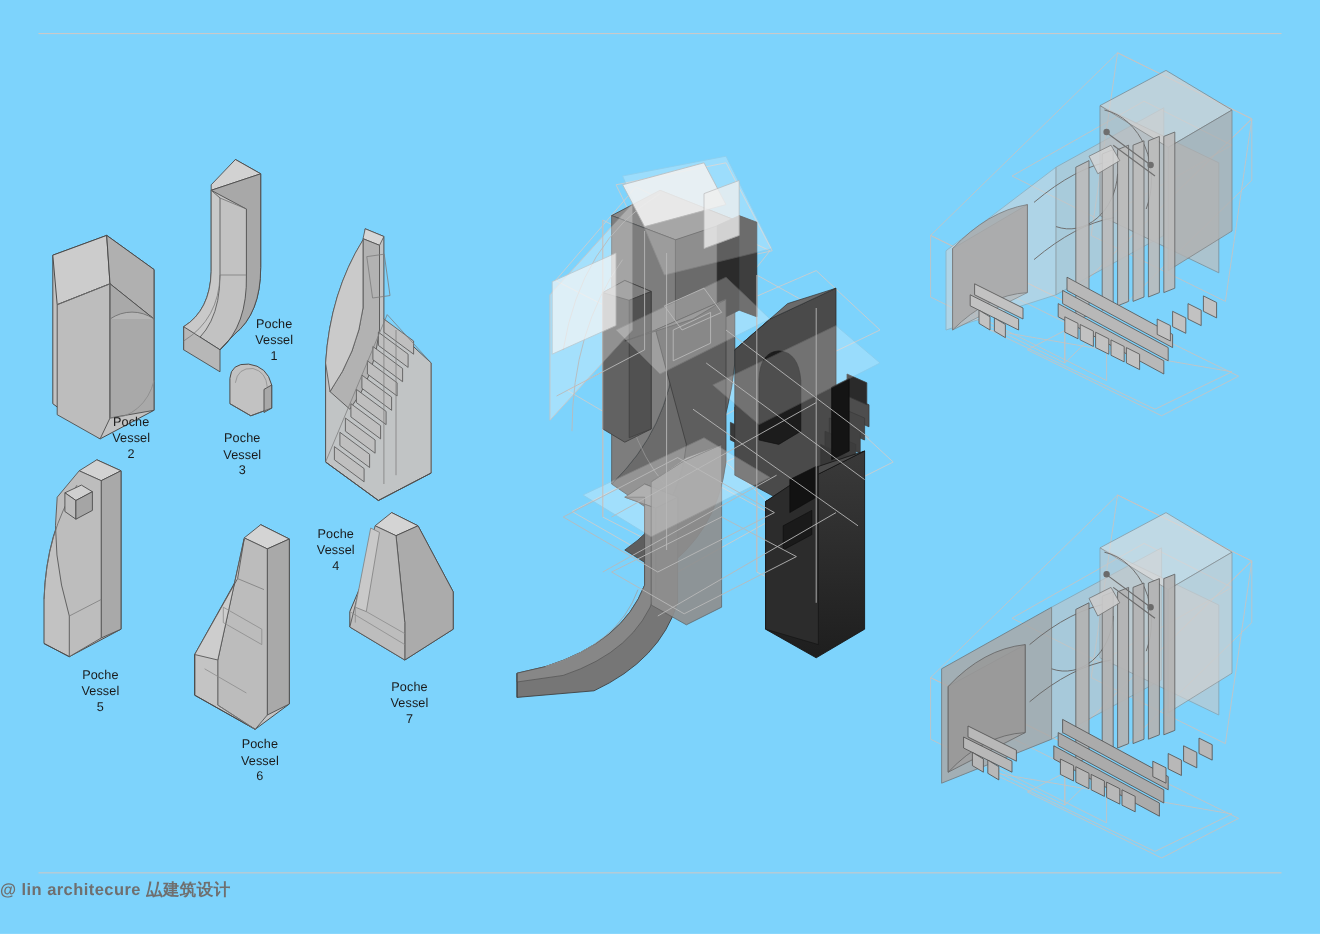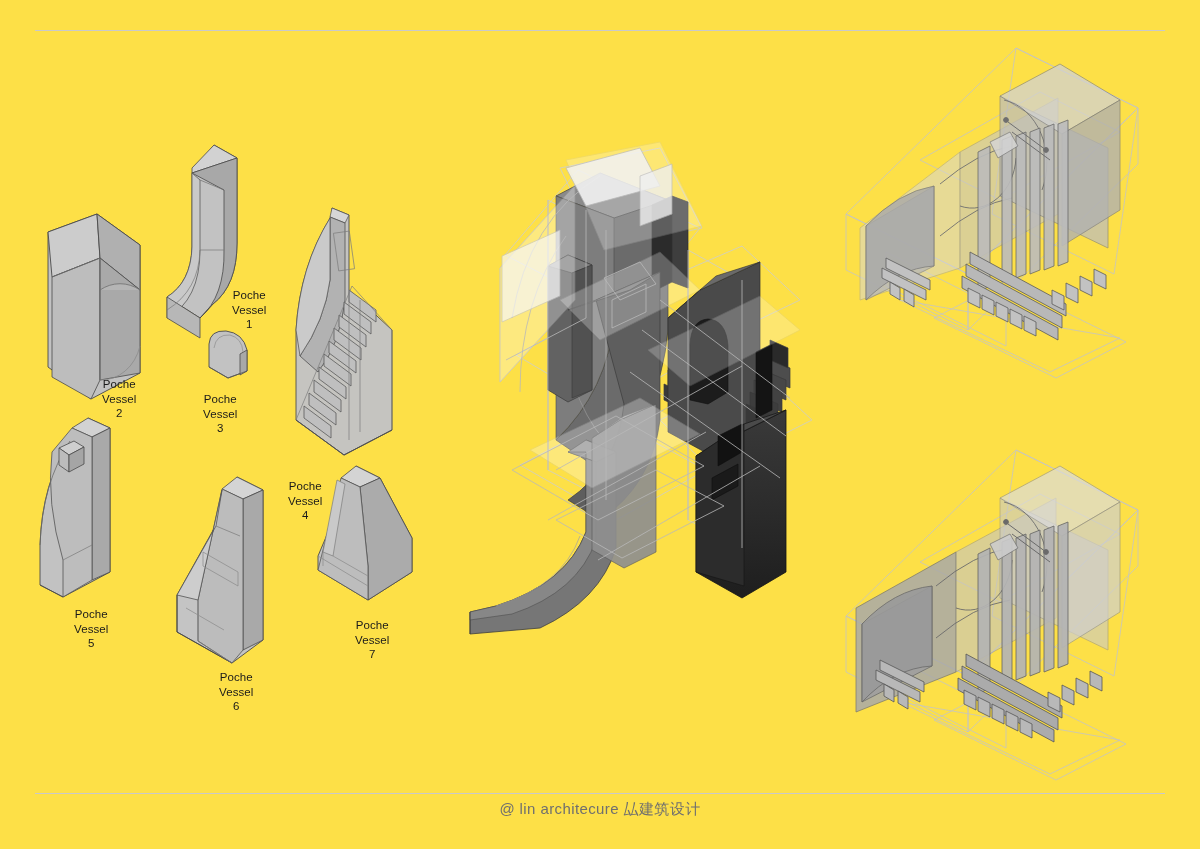--- a/index.html
+++ b/index.html
@@ -4,21 +4,21 @@
 <style>
   html, body {
     margin: 0;
     padding: 0;
     background: #ffffff;
   }
   #sheet {
     position: relative;
     width: 1200px;
     height: 849px;
-    background: #fde047;
+    background: #7dd3fc;
     overflow: hidden;
     font-family: "Liberation Sans", sans-serif;
   }
   .rule {
     position: absolute;
     height: 0;
     border-top: 1px solid #c9c9c9;
   }
   #rule-top { left: 35px; top: 30px; width: 1130px; }
   #rule-bottom { left: 35px; top: 793px; width: 1130px; }
@@ -32,24 +32,24 @@
     white-space: nowrap;
     letter-spacing: 0.1px;
   }
   .vessel-label .lnum { display: block; }
 
   #footer {
     position: absolute;
     left: 0;
     top: 800px;
     width: 1200px;
-    text-align: center;
     font-size: 15px;
     color: #6f6f6f;
     letter-spacing: 0.4px;
+    font-weight: bold;
   }
 
   svg.art { position: absolute; left: 0; top: 0; width: 1200px; height: 849px; pointer-events: none; }
 </style>
 </head>
 <body>
 
 <div id="sheet">
 
   <div class="rule" id="rule-top"></div>

